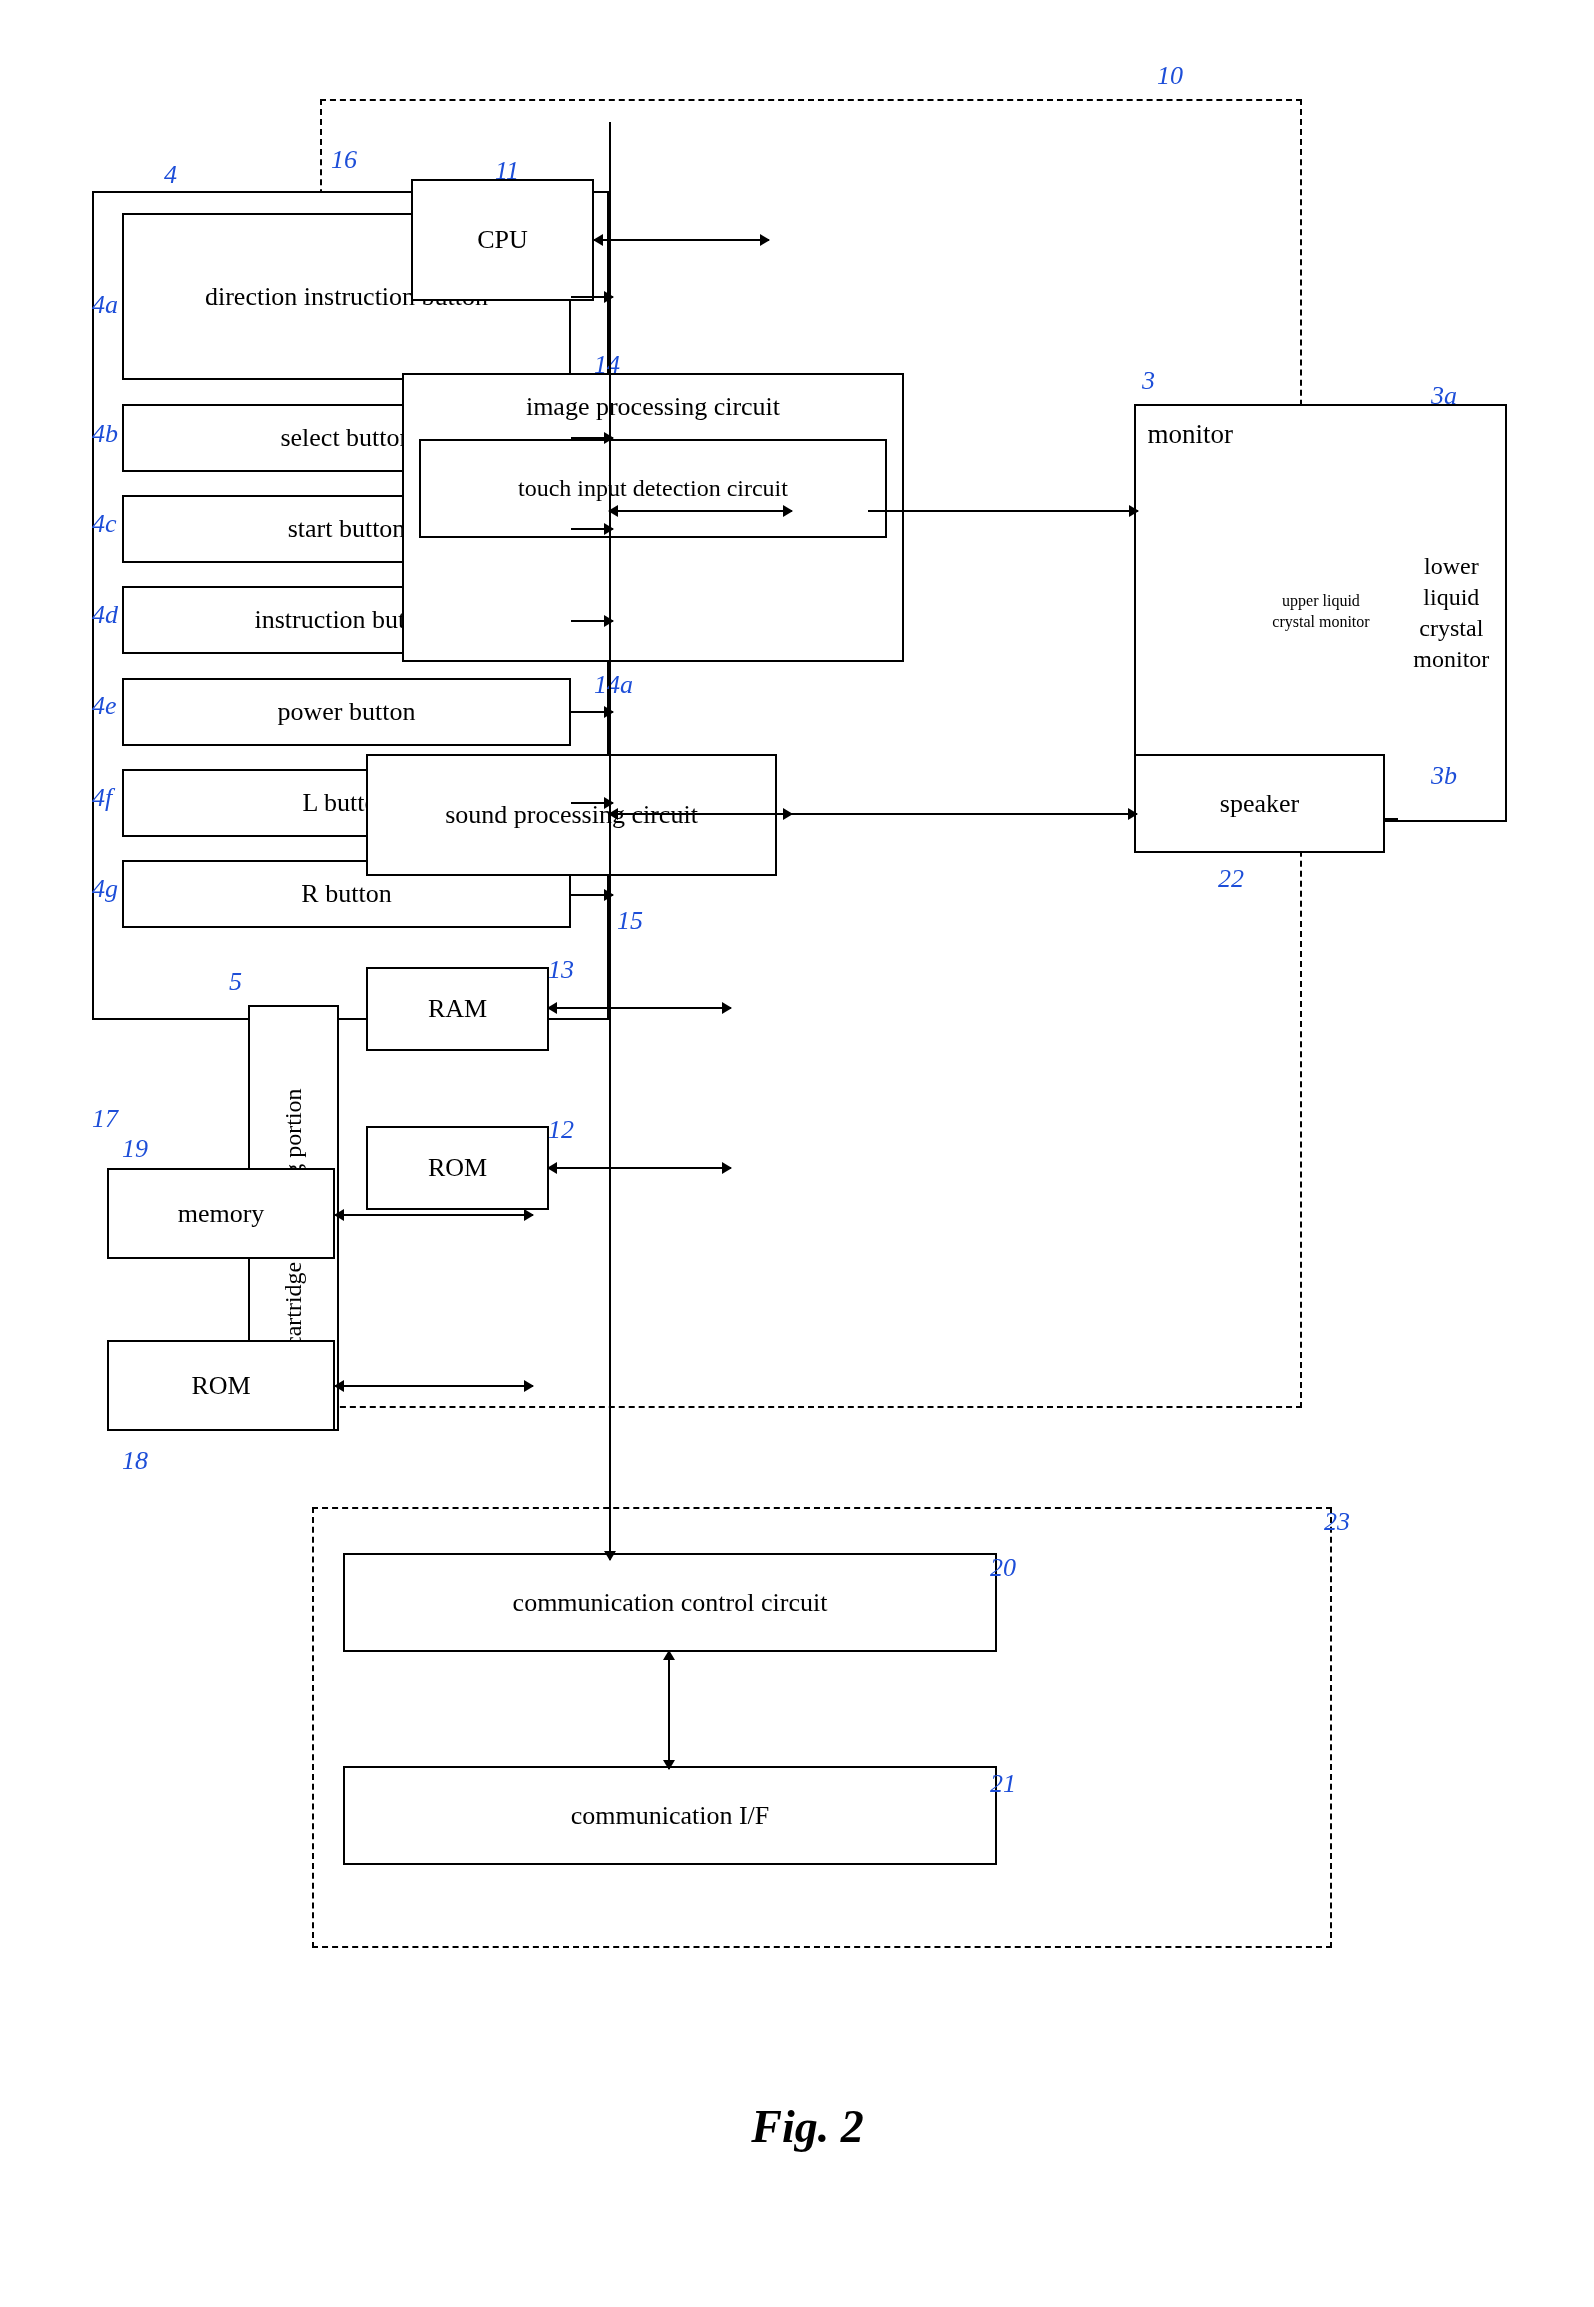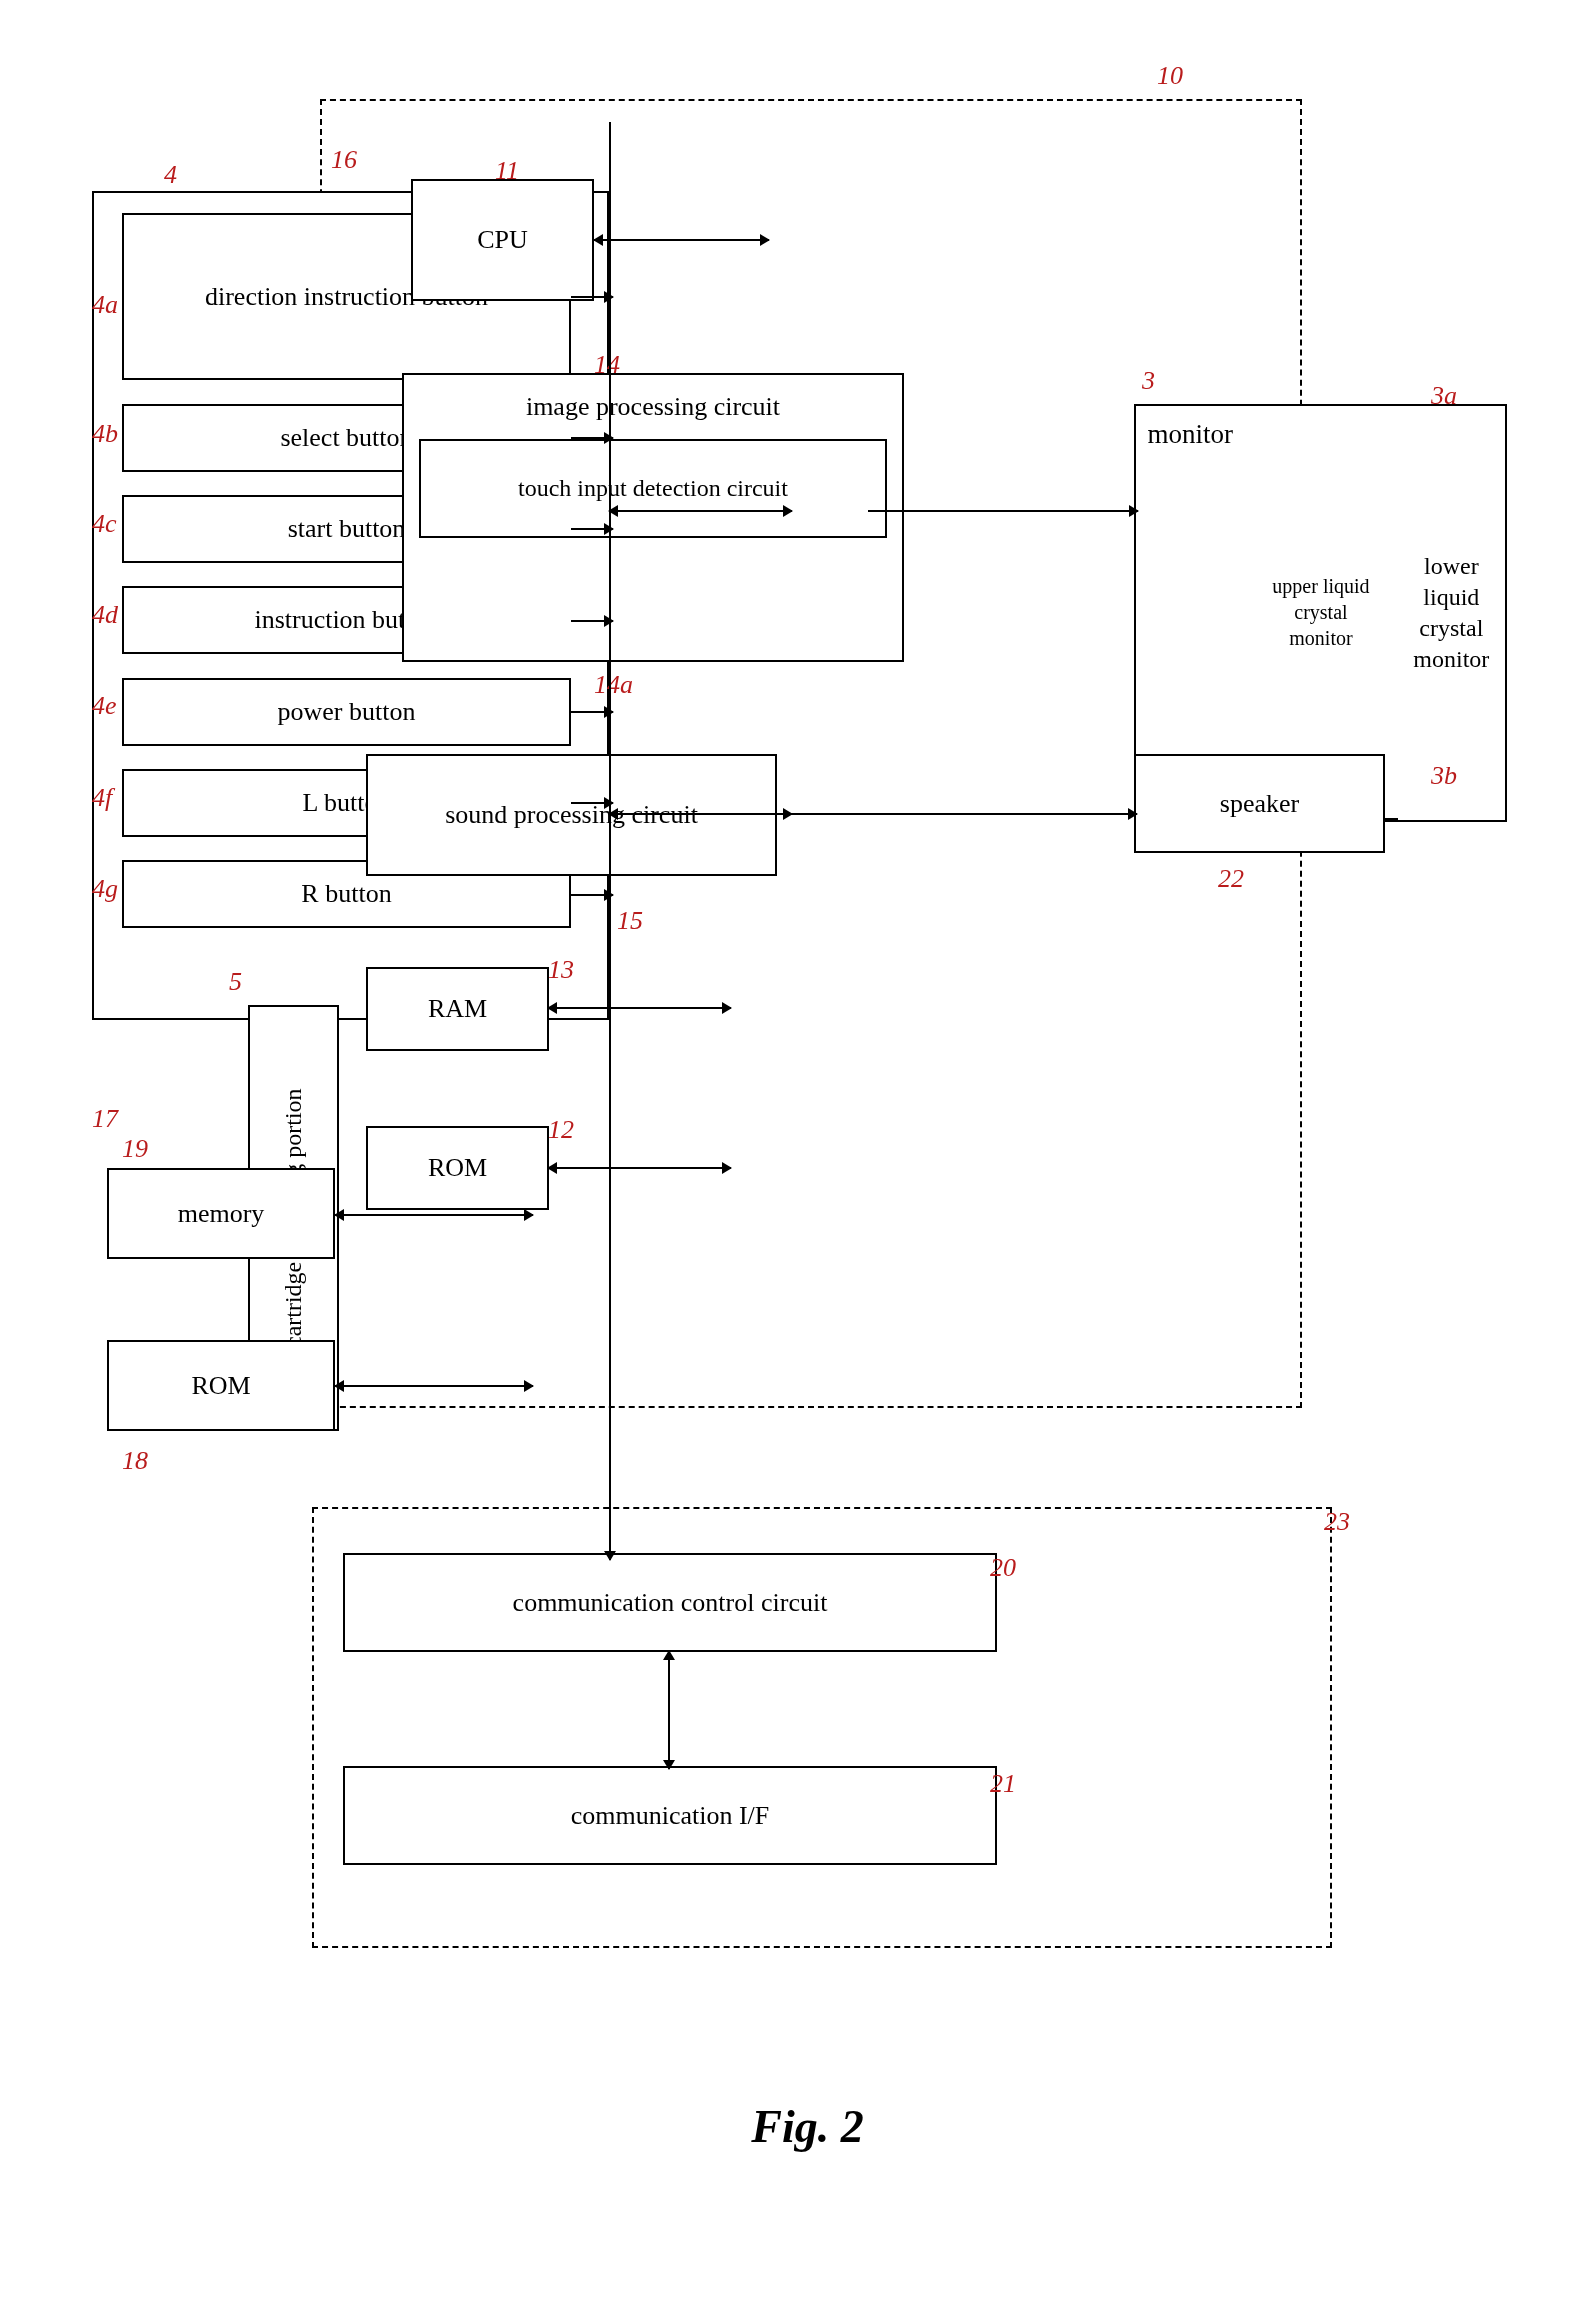--- a/index.html
+++ b/index.html
@@ -18,21 +18,21 @@
       left: 46px;
       width: 1507px;
       height: 2207px;
     }
 
     
     .ref-label {
       position: absolute;
       font-size: 26px;
       font-style: italic;
-      color: #b91c1c;
+      color: #1d4ed8;
     }
 
     
     .box {
       position: absolute;
       border: 2.3px solid #000;
       background: #fff;
       display: flex;
       align-items: center;
       justify-content: center;
@@ -247,21 +247,21 @@
   <span class="ref-label" style="left:571px; top:860px;">15</span>
 
   <span class="ref-label" style="left:1096px; top:320px;">3</span>
 
   <span class="ref-label" style="left:1385px; top:335px;">3a</span>
 
   <div class="box" style="left:1088px; top:358px; width:373px; height:418px; flex-direction:row; justify-content:flex-start; align-items:stretch;">
     <div style="font-size:27px; padding:11.4px; text-align:center; border-bottom:2.3px solid #000;">
       <span>monitor</span>
     </div>
-    <div style="font-size:20px; padding:23px; text-align:center; line-height:1.3; flex:1; border-bottom:2.3px solid #000; display:flex; align-items:center; justify-content:center;">
+    <div style="font-size:16px; padding:23px; text-align:center; line-height:1.3; flex:1; border-bottom:2.3px solid #000; display:flex; align-items:center; justify-content:center;">
       <span>upper liquid
 crystal monitor</span>
     </div>
     <div style="font-size:24px; text-align:center; line-height:1.3; flex:1; display:flex; align-items:center; justify-content:center;">
       <span>lower liquid
 crystal monitor</span>
     </div>
   </div>
 
   <span class="ref-label" style="left:1385px; top:715px;">3b</span>

